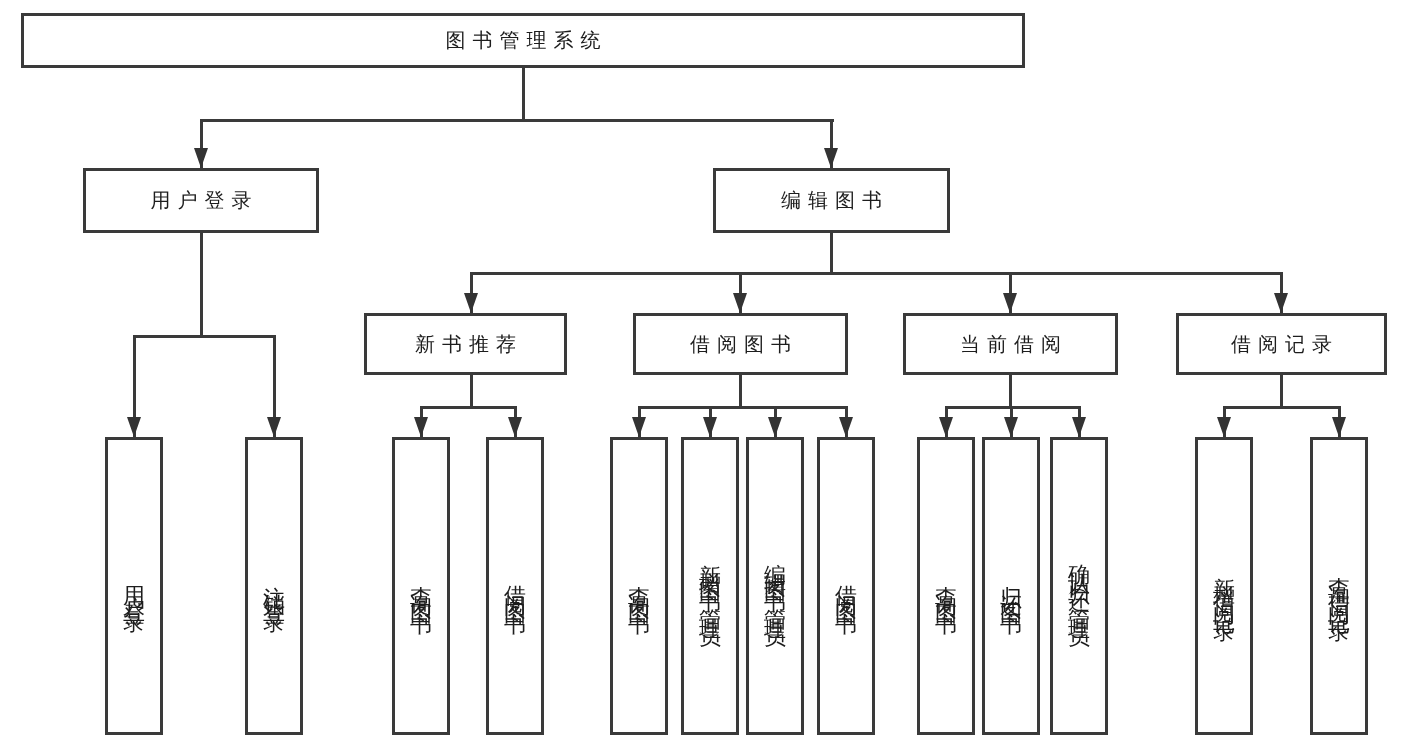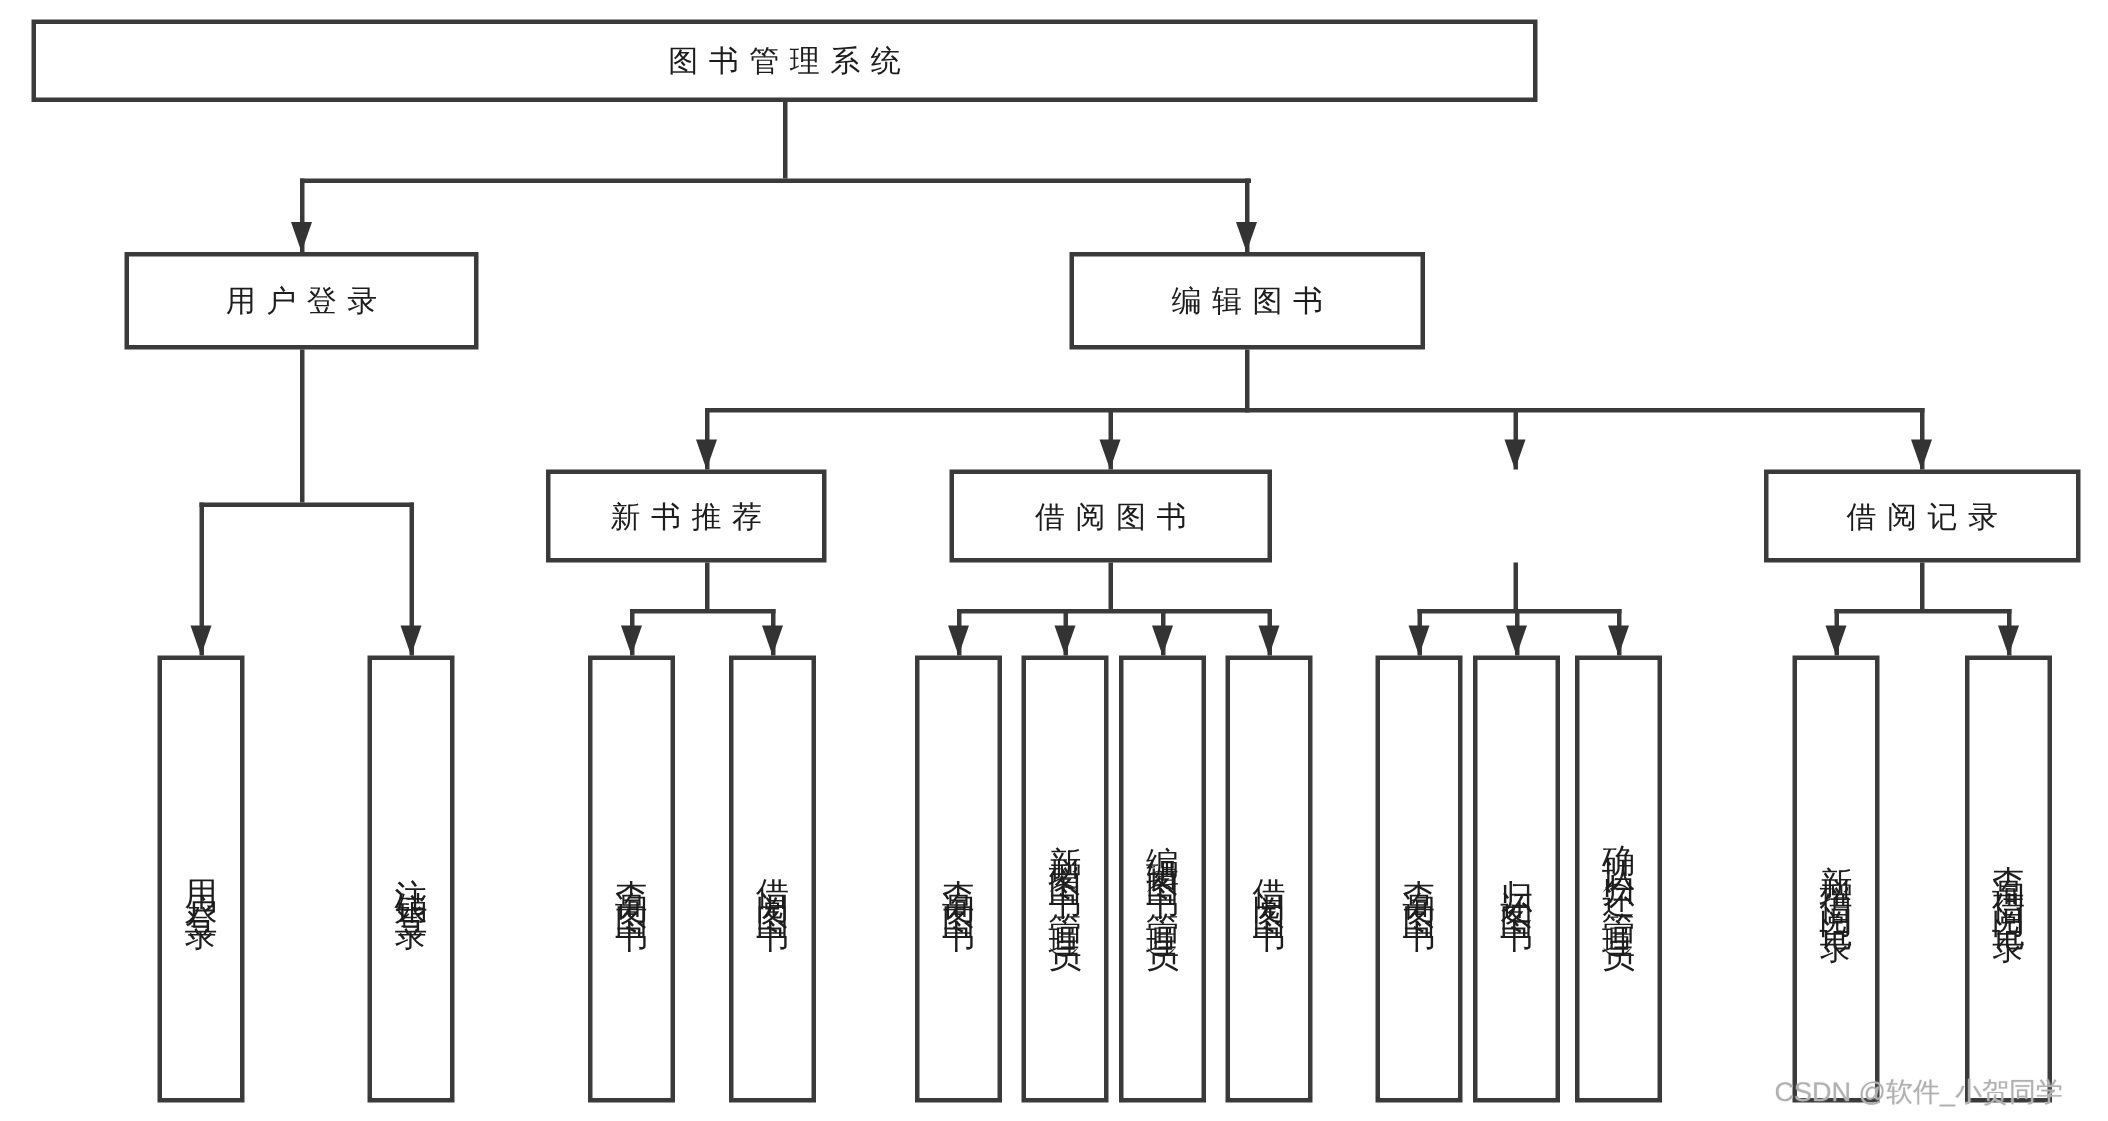--- a/index.html
+++ b/index.html
@@ -71,25 +71,28 @@
     <span>图书管理系统</span>
   </div>
 
   <div class="box hbox" style="left:83px; top:168px; width:236px; height:65px;">
     <span>用户登录</span>
   </div>
   <div class="box hbox" style="left:713px; top:168px; width:237px; height:65px;">
     <span>编辑图书</span>
   </div>
 
-  <div class="box hbox" style="left:364px; top:313px; width:187px; height:62px;">
+  <div class="box hbox" style="left:364px; top:313px; width:203px; height:62px;">
     <span>新书推荐</span>
   </div>
   <div class="box hbox" style="left:633px; top:313px; width:215px; height:62px;">
     <span>借阅图书</span>
+  </div>
+  <div class="box hbox" style="left:903px; top:313px; width:215px; height:62px;">
+    <span>当前借阅</span>
   </div>
   <div class="box hbox" style="left:1176px; top:313px; width:211px; height:62px;">
     <span>借阅记录</span>
   </div>
 
   <div class="box vbox" style="left:105px; top:437px; width:58px; height:298px;">
     <span>用户登录</span>
   </div>
   <div class="box vbox" style="left:245px; top:437px; width:58px; height:298px;">
     <span>注销登录</span>
@@ -184,15 +187,14 @@
   <div class="ah" style="left:1004px; top:417px;"></div>
   <div class="ah" style="left:1072px; top:417px;"></div>
 
   <div class="line" style="left:1280px; top:375px; width:3px; height:33px;"></div>
   <div class="line" style="left:1222.5px; top:406px; width:118px; height:3px;"></div>
   <div class="line" style="left:1222.5px; top:406px; width:3px; height:31px;"></div>
   <div class="line" style="left:1337.5px; top:406px; width:3px; height:31px;"></div>
   <div class="ah" style="left:1217px; top:417px;"></div>
   <div class="ah" style="left:1332px; top:417px;"></div>
 
-  <div class="watermark">CSDN @软件_小贺同学</div>
 
 </div>
 
 </body></html>

